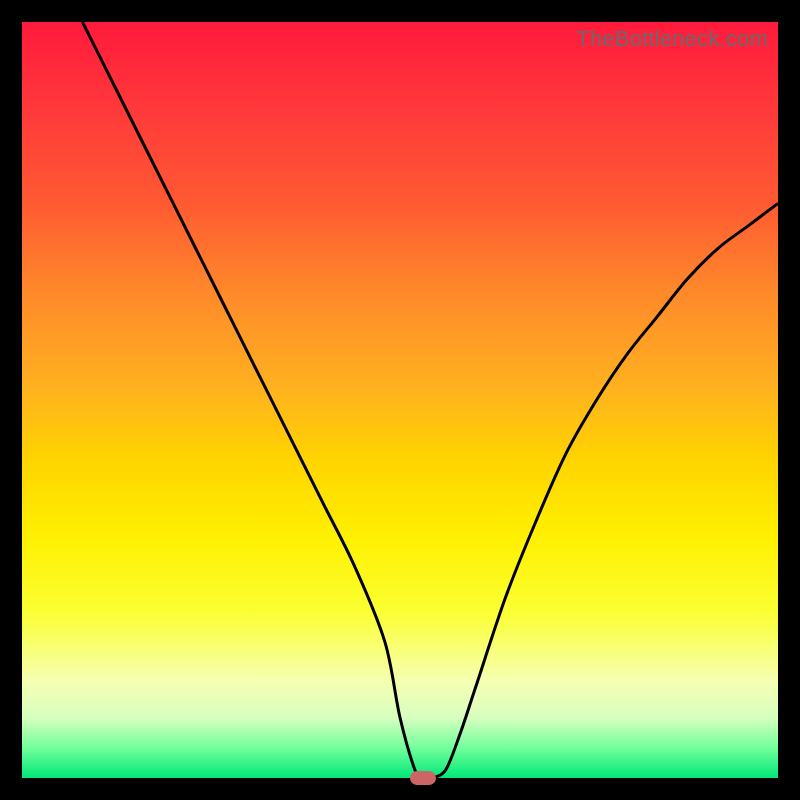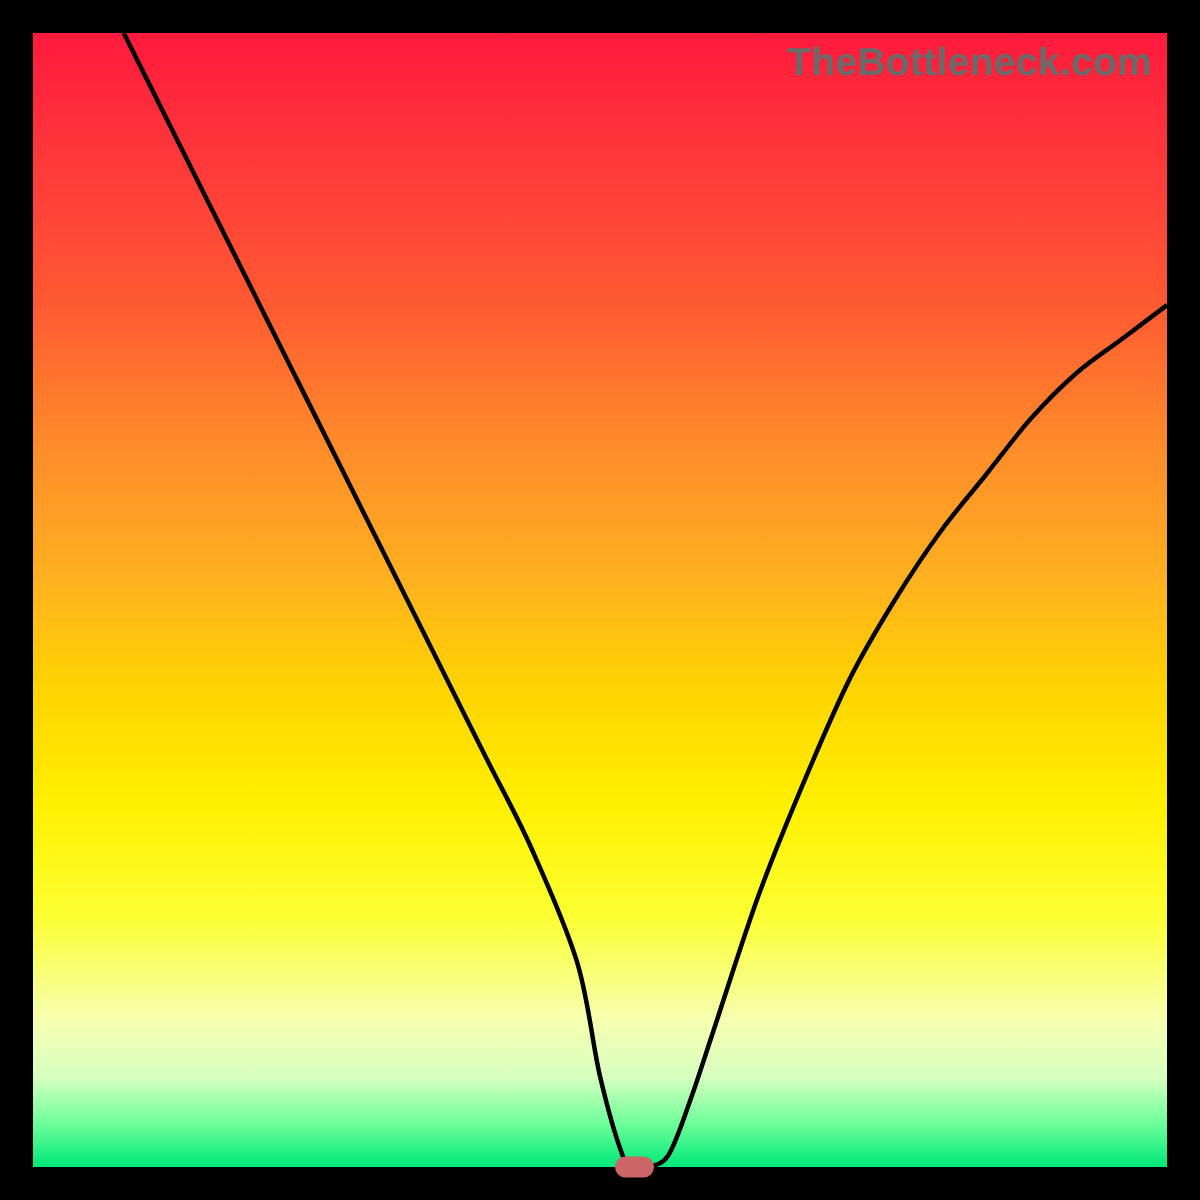--- a/index.html
+++ b/index.html
@@ -37,22 +37,22 @@
       #d8ffc0 92%,
       #72ff9a 96%,
       #00e878 100%
     );
   }
   .watermark {
     position: absolute;
     top: 4px;
     right: 10px;
     color: #6a6a6a;
-    font-size: 26px;
-    font-weight: 700;
+    font-size: 22px;
+    font-weight: 400;
     letter-spacing: 0.2px;
     z-index: 10;
   }
   .curve-svg {
     position: absolute;
     left: 0;
     top: 0;
     width: 100%;
     height: 100%;
     z-index: 5;

